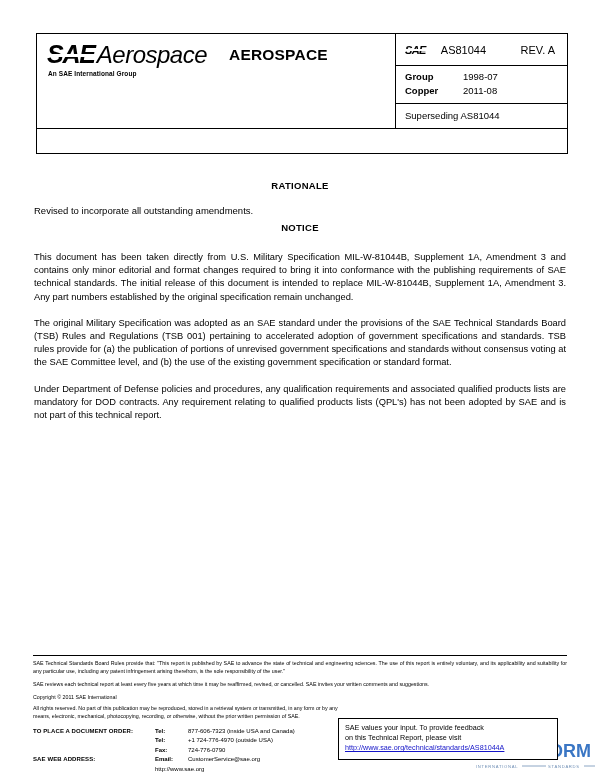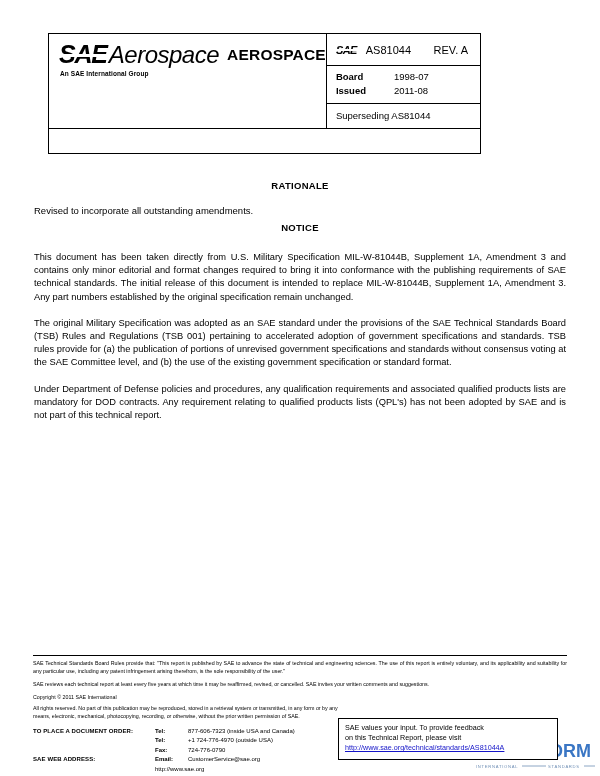--- a/index.html
+++ b/index.html
@@ -12,23 +12,23 @@
     height: 776px;
     position: relative;
     font-family: "Liberation Sans", sans-serif;
     color: #000000;
     overflow: hidden;
   }
 
   
   .header-table {
     position: absolute;
-    left: 48px;
+    left: 36px;
     top: 33px;
-    width: 433px;
+    width: 532px;
     border: 1.5px solid #000;
     box-sizing: border-box;
   }
   .header-top {
     display: flex;
     align-items: stretch;
     min-height: 84px;
   }
   .hdr-logo-cell {
     width: 184px;
@@ -112,21 +112,21 @@
   .doc-num-sae::after {
     content: "";
     position: absolute;
     left: -1px; right: -1px;
     top: 45%;
     height: 1.5px;
     background: #fff;
   }
   .doc-num-id {
     font-size: 11px;
-    margin-left: 9px;
+    margin-left: 15px;
     text-align: right;
   }
   .doc-num-rev {
     font-size: 11px;
     margin-left: auto;
     padding-right: 4px;
   }
   .doc-dates {
     padding: 4px 8px 5px 9px;
     border-bottom: 1.5px solid #000;
@@ -290,25 +290,25 @@
     <div class="hdr-doc-cell">
 
       <div class="doc-num-row">
         <span class="doc-num-sae">SAE</span>
         <span class="doc-num-id">AS81044</span>
         <span class="doc-num-rev">REV. A</span>
       </div>
 
       <div class="doc-dates">
         <div class="date-line">
-          <span class="date-label">Board</span>
+          <span class="date-label">Group</span>
           <span class="date-value">1998-07</span>
         </div>
         <div class="date-line">
-          <span class="date-label">Issued</span>
+          <span class="date-label">Copper</span>
           <span class="date-value">2011-08</span>
         </div>
       </div>
 
       <div class="doc-supersede">Superseding AS81044</div>
 
     </div>
   </div>
 
   <div class="title-band">

